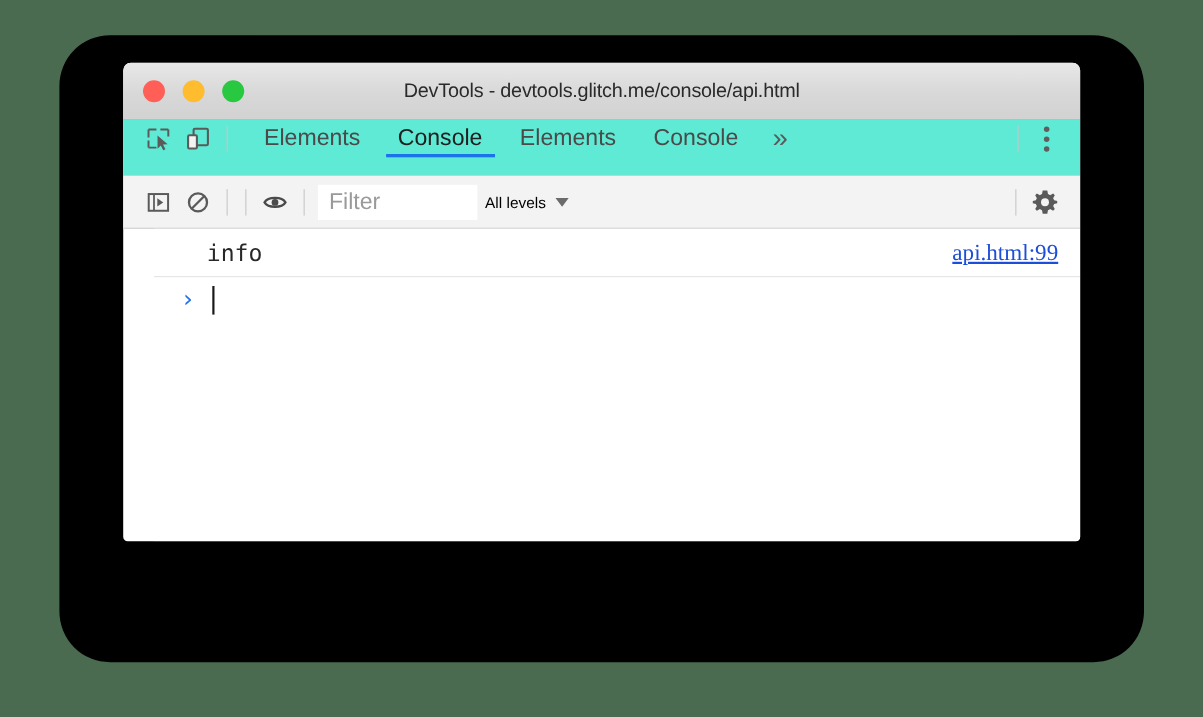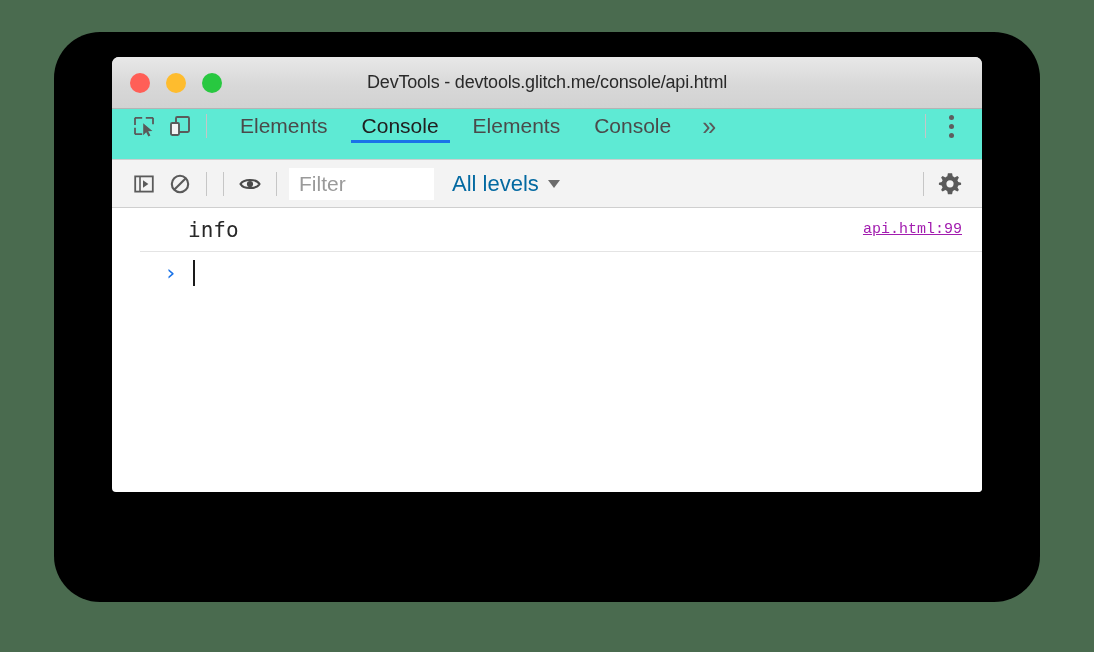--- a/index.html
+++ b/index.html
@@ -204,23 +204,23 @@
     margin-left: 4px;
   }
   .filter-input::placeholder {
     color: #9a9a9a;
     opacity: 1;
   }
   .levels {
     display: flex;
     align-items: center;
     gap: 9px;
-    font-size: 22px;
-    color: #0369a1;
-    margin-left: 18px;
+    font-size: 14px;
+    color: #000000;
+    margin-left: 7px;
     white-space: nowrap;
   }
   .levels .caret {
     border-left-width: 6px;
     border-right-width: 6px;
     border-top-width: 8px;
   }
   .toolbar-right {
     margin-left: auto;
     display: flex;
@@ -245,23 +245,23 @@
     padding: 0 20px 0 48px;
     box-sizing: border-box;
   }
   .msg-text {
     font-family: "DejaVu Sans Mono", monospace;
     font-size: 21px;
     color: #282828;
   }
   .msg-source {
     margin-left: auto;
-    font-family: Liberation Mono, monospace;
-    font-size: 15px;
-    color: #a21caf;
+    font-family: Liberation Serif, serif;
+    font-size: 21px;
+    color: #1d4ed8;
     text-decoration: underline;
   }
   .console-prompt {
     height: 42px;
     flex: 0 0 42px;
     display: flex;
     align-items: center;
     padding-left: 24px;
   }
   .prompt-chevron {

